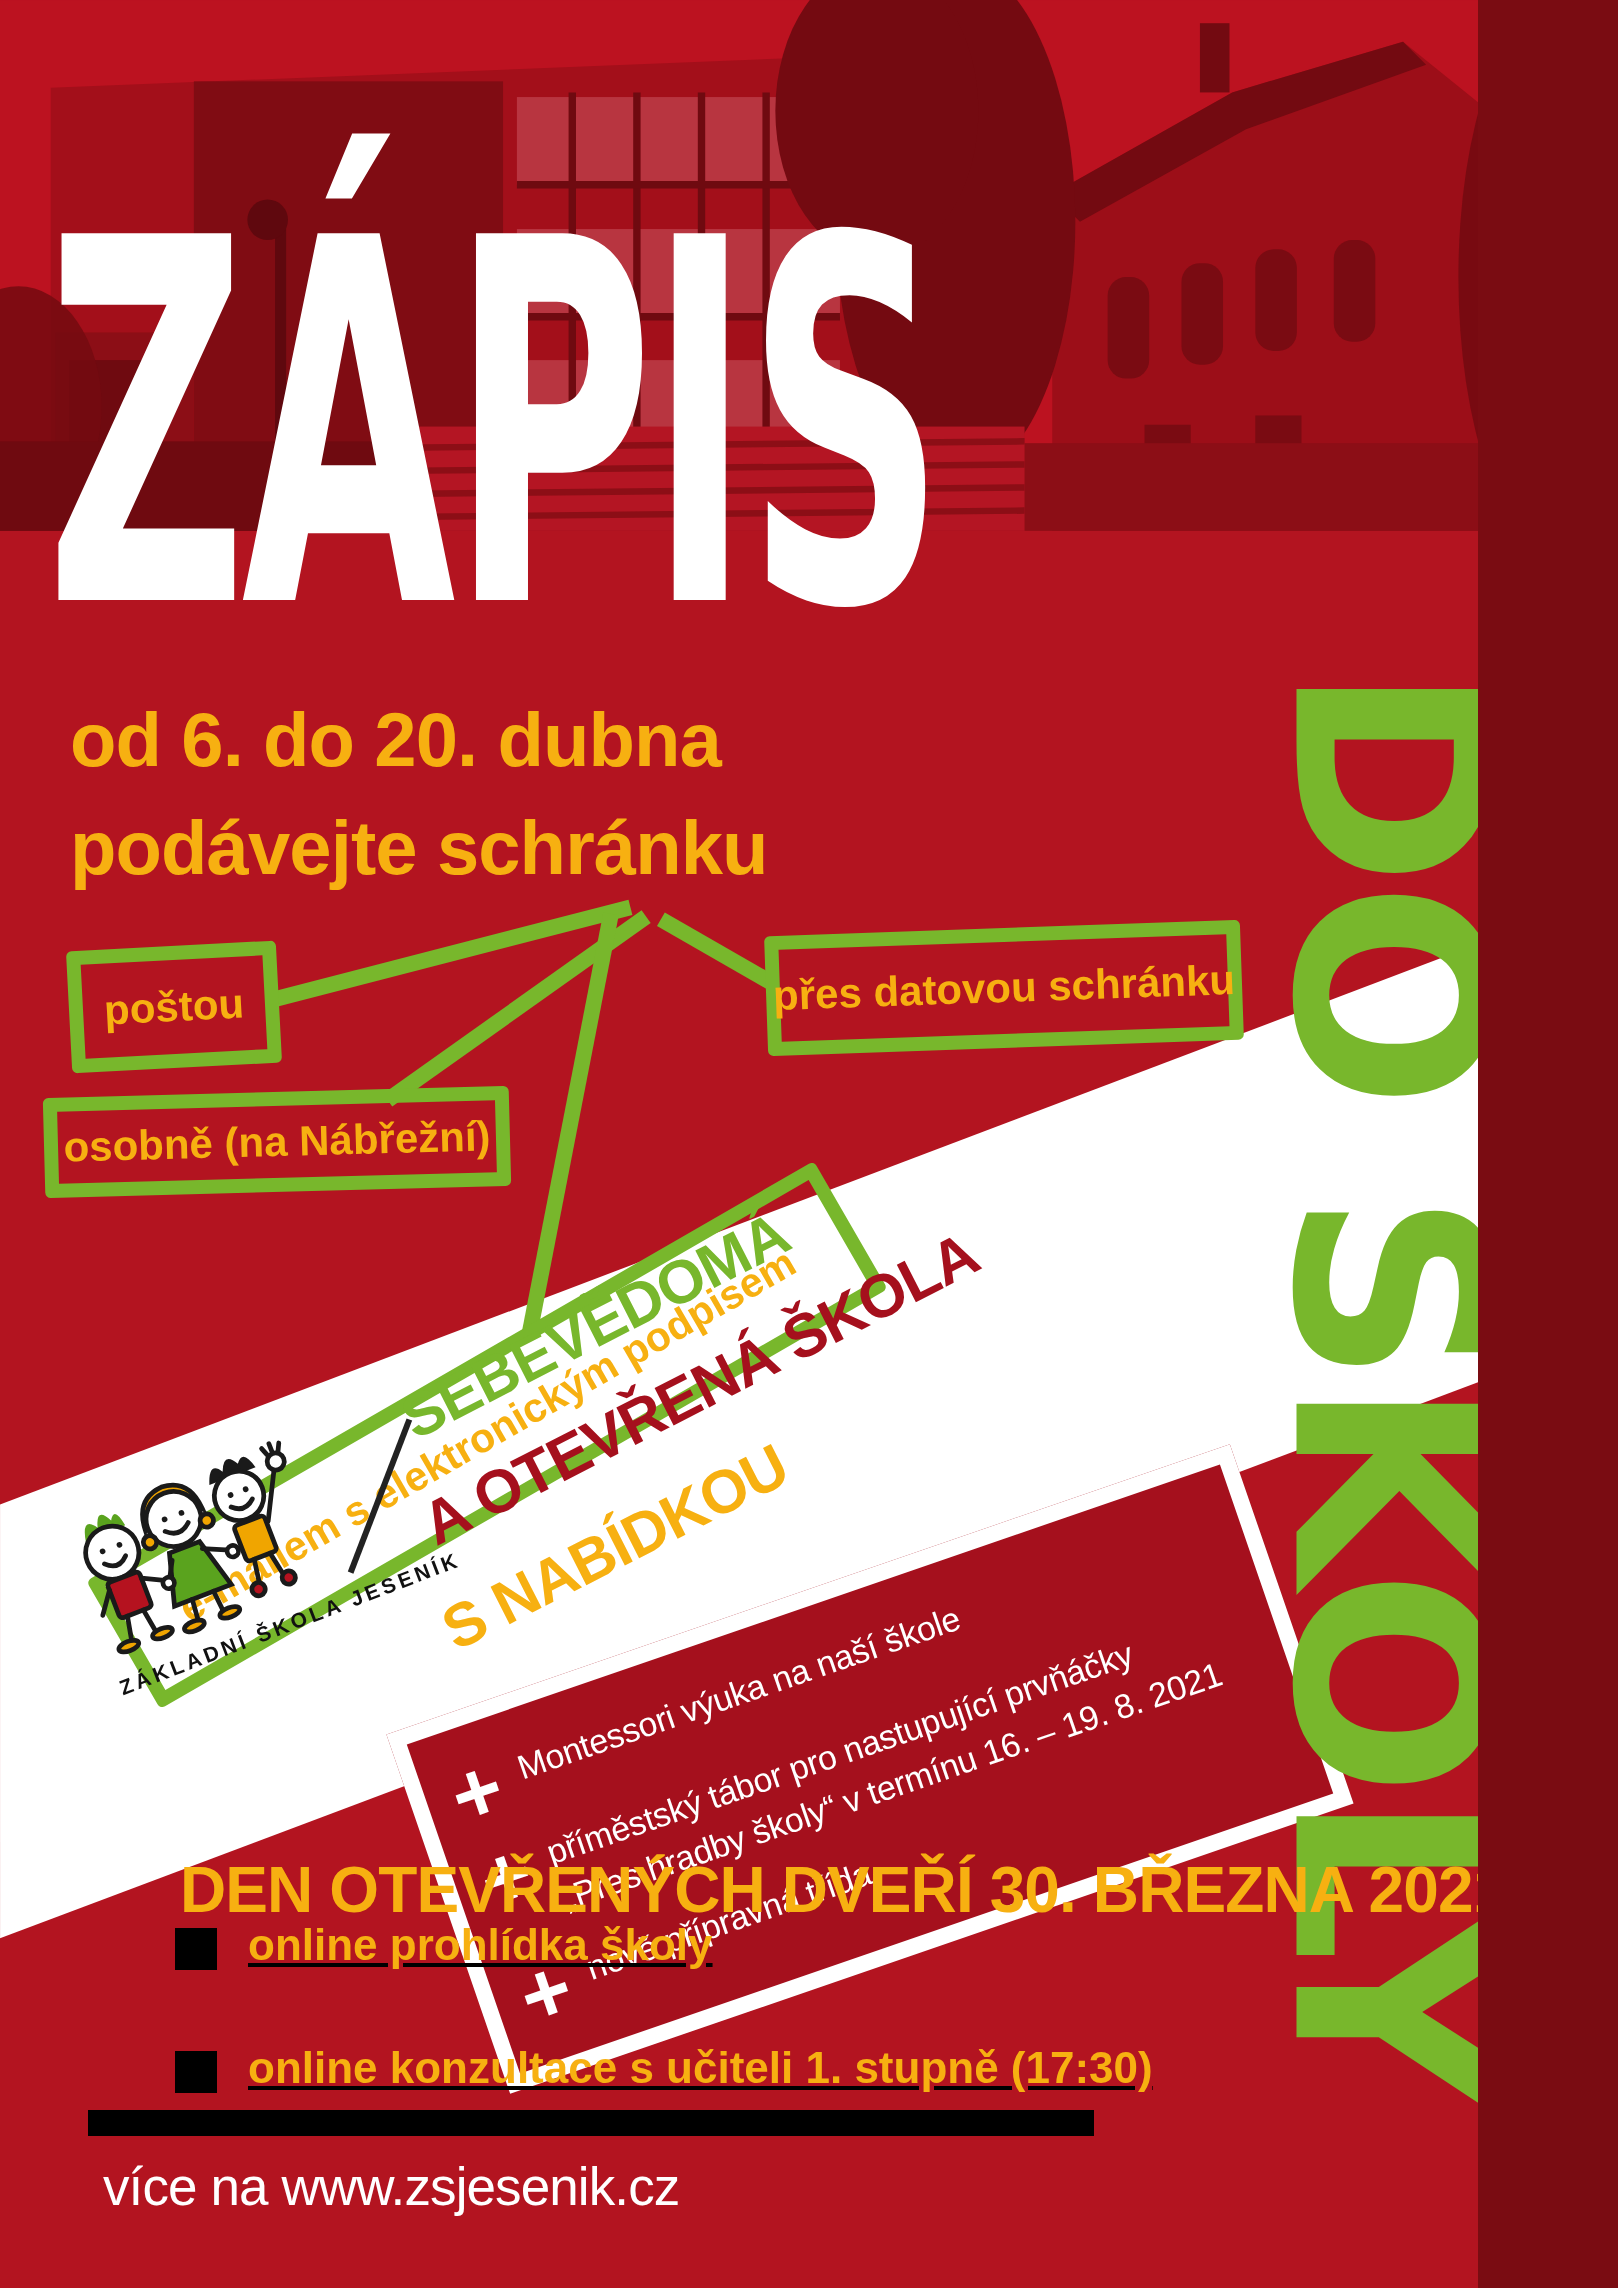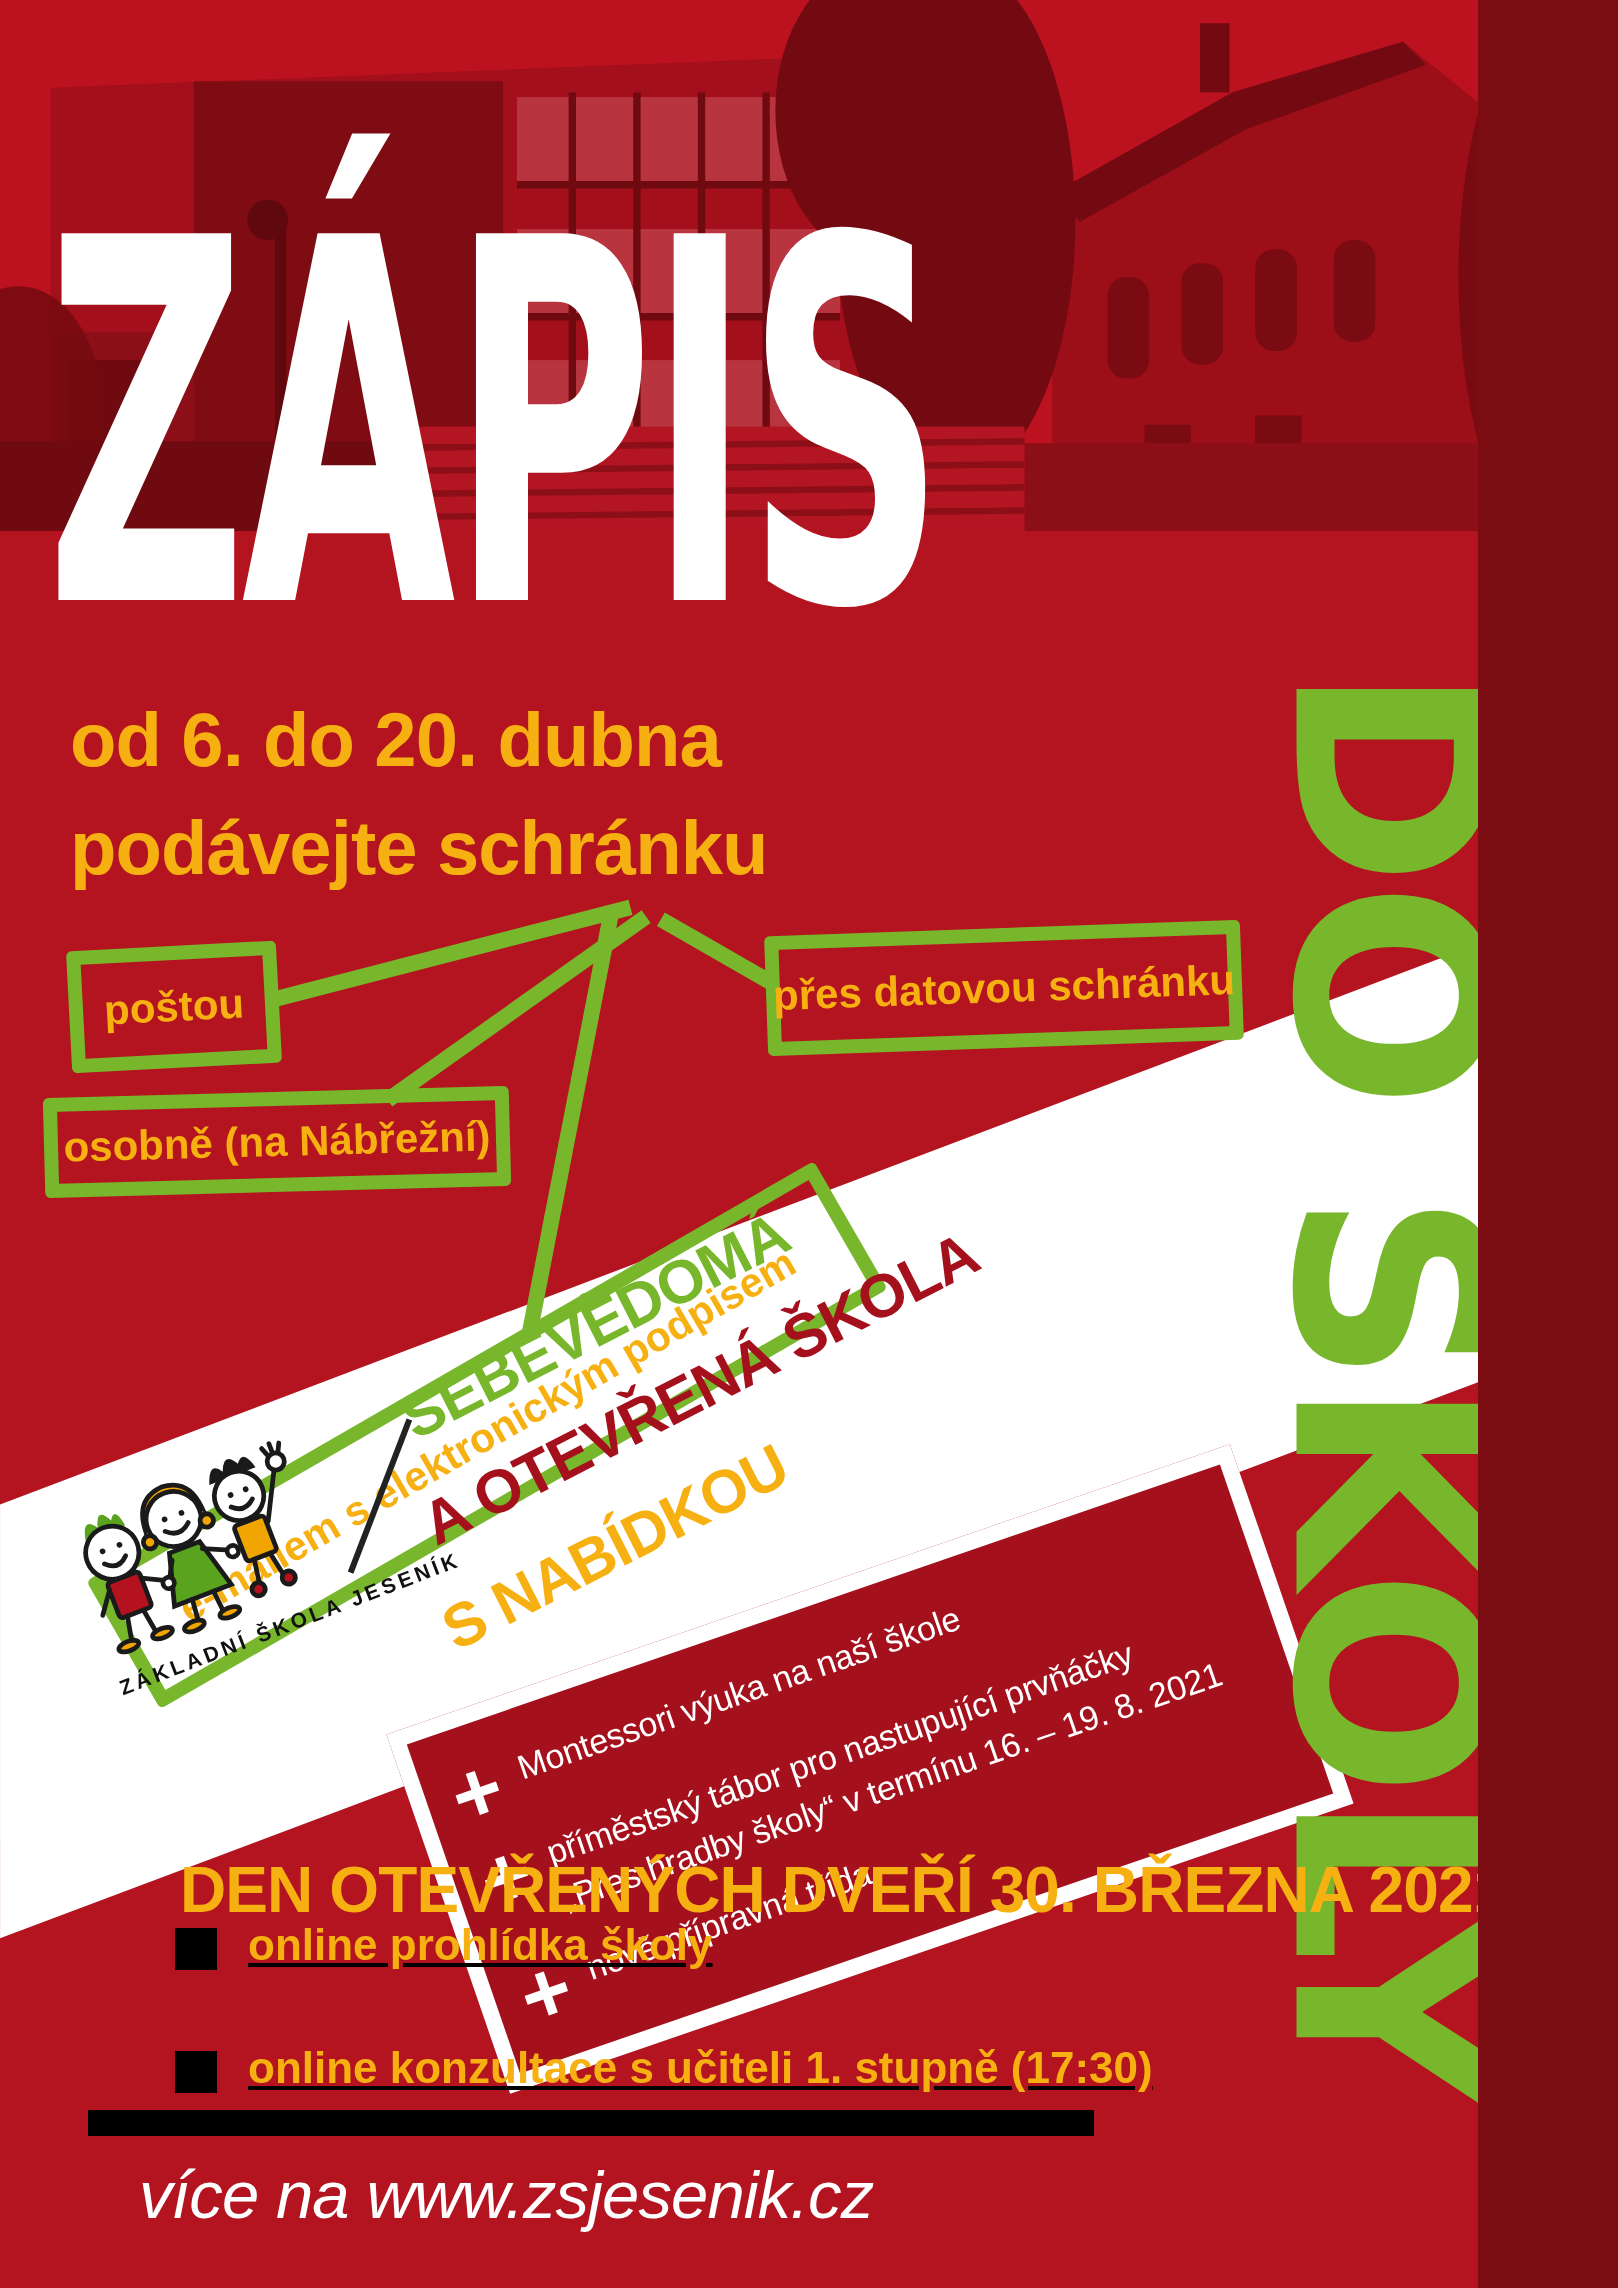--- a/index.html
+++ b/index.html
@@ -82,22 +82,22 @@
     left:180px;top:1853px;color:#f7b011;font-weight:800;font-size:64px;
     letter-spacing:-0.9px;white-space:nowrap;
   }
   .od-row{position:absolute;left:175px;display:flex;align-items:center;text-decoration:underline;}
   .od-sq{width:42px;height:42px;background:#000000;margin-right:31px;margin-top:8.3px;flex:0 0 42px;}
   .od-label{color:#f7b011;font-weight:700;font-size:44px;white-space:nowrap;}
   #od0{top:1920px}#od1{top:1982px}#od2{top:2043px}
 
   #black-bar{left:88px;top:2110px;width:1006px;height:26px;background:#000000;}
   #footer-url{
-    left:103px;top:2156px;color:#ffffff;font-style:italic;font-size:67px;
-    white-space:nowrap;letter-spacing:-0.9px;margin-left:36px;
+    left:103px;top:2156px;color:#ffffff;font-size:53px;
+    white-space:nowrap;letter-spacing:-0.9px;
   }
 </style>
 </head>
 <body>
 
 <div id="poster">
 
   <svg id="photo" class="abs" viewBox="0 0 1754 575" width="1619" height="531">
     <rect x="0" y="0" width="1754" height="575" fill="#bc1220"></rect>
 

